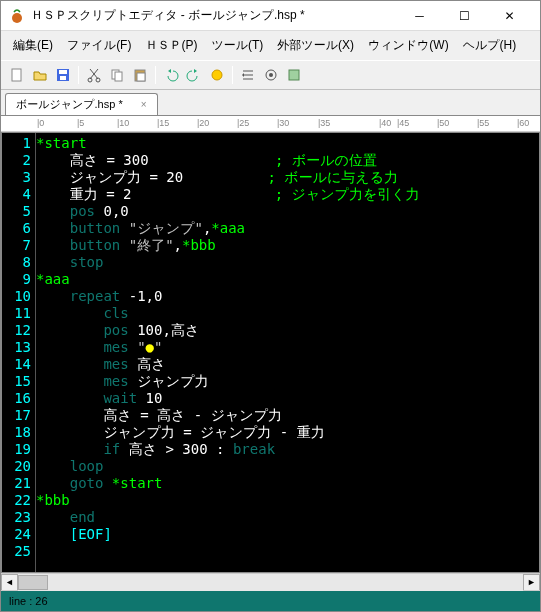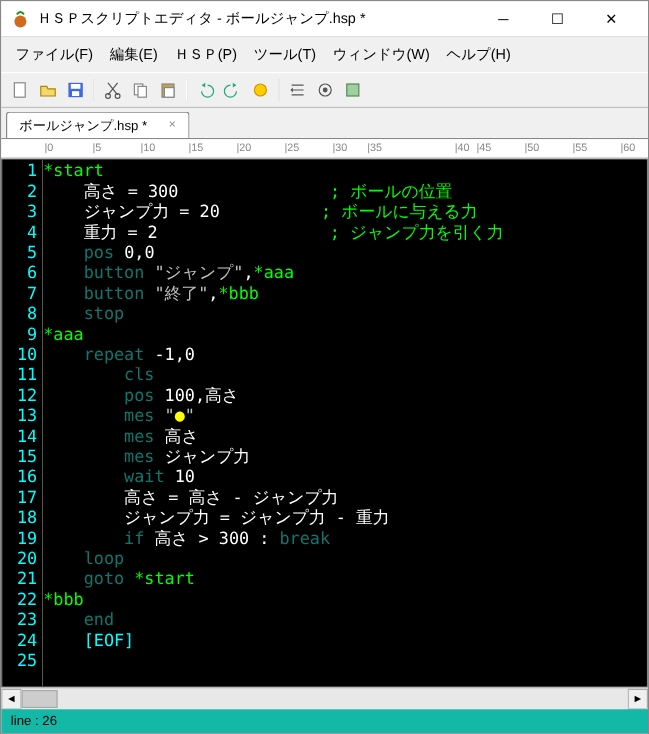--- a/index.html
+++ b/index.html
@@ -27,45 +27,46 @@
   .num { color:#ffffff; }
   .id { color:#ffffff; }
   .lbl { color:#00ff00; }     
   .cmt { color:#00ff00; }     
   .eof { color:#00ffff; }
   .bullet { color:#ffff00; }
   .scroll-h { height:17px; background:#f0f0f0; border-top:1px solid #ccc; display:flex; align-items:center;}
   .sb-btn { width:17px; height:17px; background:#f0f0f0; border:1px solid #aaa; display:flex; align-items:center; justify-content:center; font-size:9px;}
   .sb-track { flex:1; background:#e8e8e8; height:17px; position:relative;}
   .sb-thumb { position:absolute; left:0; width:30px; height:15px; top:1px; background:#cdcdcd; border:1px solid #aaa;}
-  .statusbar { background:#14b8a6; padding:4px 8px; font-size:11px; border-top:1px solid #ccc;}
+  .statusbar { background:#0f766e; padding:4px 8px; font-size:11px; border-top:1px solid #ccc;}
 </style>
 </head>
 <body>
 
 <div class="titlebar">
   <span class="icon">
     <svg width="16" height="16">
         <circle cx="8" cy="10" r="5" fill="#d2691e"></circle>
         <path d="M5 4 Q8 0 11 4" stroke="#228b22" stroke-width="1.5" fill="none"></path>
       </svg>
   </span>
   <span class="title">ＨＳＰスクリプトエディタ - ボールジャンプ.hsp *</span>
   <div class="winbtns">
     <div class="winbtn">─</div>
     <div class="winbtn">☐</div>
     <div class="winbtn">✕</div>
   </div>
 </div>
 
 <div class="menubar">
+  <span class="menuitem">編集(E)</span>
   <span class="menuitem">ファイル(F)</span>
-  <span class="menuitem">編集(E)</span>
   <span class="menuitem">ＨＳＰ(P)</span>
   <span class="menuitem">ツール(T)</span>
+  <span class="menuitem">外部ツール(X)</span>
   <span class="menuitem">ウィンドウ(W)</span>
   <span class="menuitem">ヘルプ(H)</span>
 </div>
 
 <div class="toolbar">
   <div class="tb-btn">
       <svg width="16" height="16">
         <rect x="3" y="2" width="9" height="12" fill="#fff" stroke="#888"></rect>
       </svg>
     </div>
@@ -147,21 +148,21 @@
 </div>
 
 <div class="ruler" id="ruler">
     <span style="left: 36px;">|0</span>
     <span style="left: 76px;">|5</span>
     <span style="left: 116px;">|10</span>
     <span style="left: 156px;">|15</span>
     <span style="left: 196px;">|20</span>
     <span style="left: 236px;">|25</span>
     <span style="left: 276px;">|30</span>
-    <span style="left: 305px;">|35</span>
+    <span style="left: 317px;">|35</span>
     <span style="left: 356px; margin-left: 22px;">|40</span>
     <span style="left: 396px;">|45</span>
     <span style="left: 436px;">|50</span>
     <span style="left: 476px;">|55</span>
     <span style="left: 516px;">|60</span>
   </div>
 
 <div class="editor-wrap">
   <div class="gutter" id="gutter"><span>  1</span>
 <span>  2</span>

